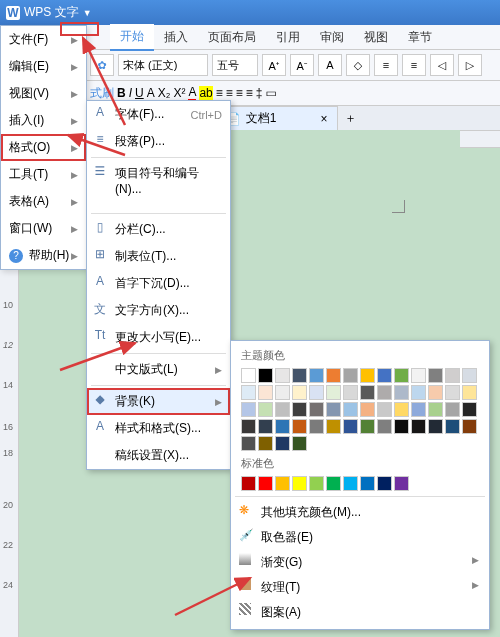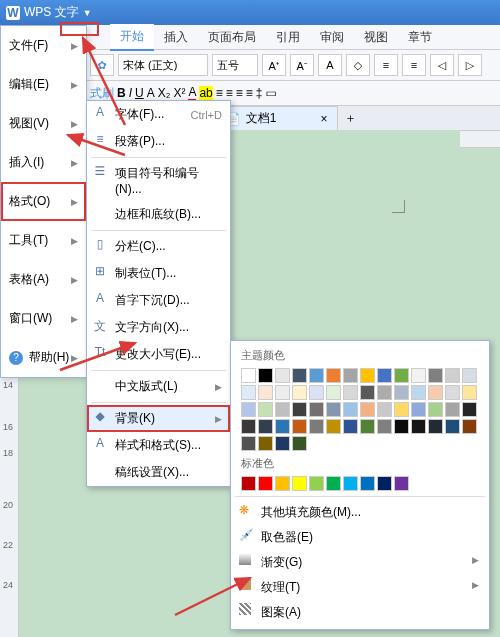--- a/index.html
+++ b/index.html
@@ -17,21 +17,21 @@
 .doctabs .dtab{padding:3px 10px;background:#fff;border:1px solid #ccc;border-bottom:none;display:flex;align-items:center;gap:4px}
 .doctabs .wicon{width:12px;height:12px;background:#d64545;border-radius:2px}
 .ruler{height:16px;background:#eef1f6;border-bottom:1px solid #ccc;position:relative;margin-left:18px}
 .ruler .num{position:absolute;top:1px;font-size:9px;color:#666}
 .vruler{position:absolute;left:0;top:120px;width:18px;bottom:0;background:#eef1f6;border-right:1px solid #ccc}
 .vruler .num{position:absolute;left:3px;font-size:9px;color:#666}
 .page{position:absolute;left:80px;top:130px;width:380px;height:500px;background:#c3dec9}
 .corner{position:absolute;right:95px;top:200px;width:12px;height:12px;border-right:1px solid #888;border-bottom:1px solid #888}
 
 .left-menu{position:absolute;left:0;top:25px;width:85px;background:#fff;border:1px solid #9db6d6;box-shadow:2px 2px 6px rgba(0,0,0,0.15);z-index:10}
-.left-menu .item{padding:11px 8px;display:flex;justify-content:space-between;align-items:center;cursor:pointer}
+.left-menu .item{padding:5px 8px;display:flex;justify-content:space-between;align-items:center;cursor:pointer}
 .left-menu .item .arrow{font-size:9px;color:#888}
 .left-menu .item.hi{background:#fff;outline:2px solid #d93b3b;outline-offset:-2px}
 .left-menu .help{width:14px;height:14px;background:#4a8fe0;color:#fff;border-radius:50%;text-align:center;line-height:14px;margin-right:4px;font-size:10px}
 
 .format-menu{position:absolute;left:86px;top:100px;width:143px;background:#fff;border:1px solid #9db6d6;box-shadow:2px 2px 6px rgba(0,0,0,0.25);z-index:20}
 .format-menu .row{padding:5px 8px 5px 28px;display:flex;justify-content:space-between;align-items:center;cursor:pointer;position:relative}
 .format-menu .row .ic{position:absolute;left:6px;top:4px;width:14px;height:14px;color:#5a7ca8;font-size:12px;text-align:center}
 .format-menu .row .arrow{font-size:9px;color:#888}
 .format-menu .sep{height:1px;background:#ddd;margin:2px 4px}
 .format-menu .row.hi{outline:2px solid #d93b3b;outline-offset:-2px;background:#e5f0ff}
@@ -191,21 +191,20 @@
       <span class="ic">≡</span>
       <span>段落(P)...</span>
     </div>
     <div class="sep"></div>
     <div class="row">
       <span class="ic">☰</span>
       <span>项目符号和编号(N)...</span>
     </div>
     <div class="row">
       <span class="ic"></span>
-      <span>边框和底纹(B)...</span>
     </div>
     <div class="sep"></div>
     <div class="row">
       <span class="ic">▯</span>
       <span>分栏(C)...</span>
     </div>
     <div class="row">
       <span class="ic">⊞</span>
       <span>制表位(T)...</span>
     </div>

